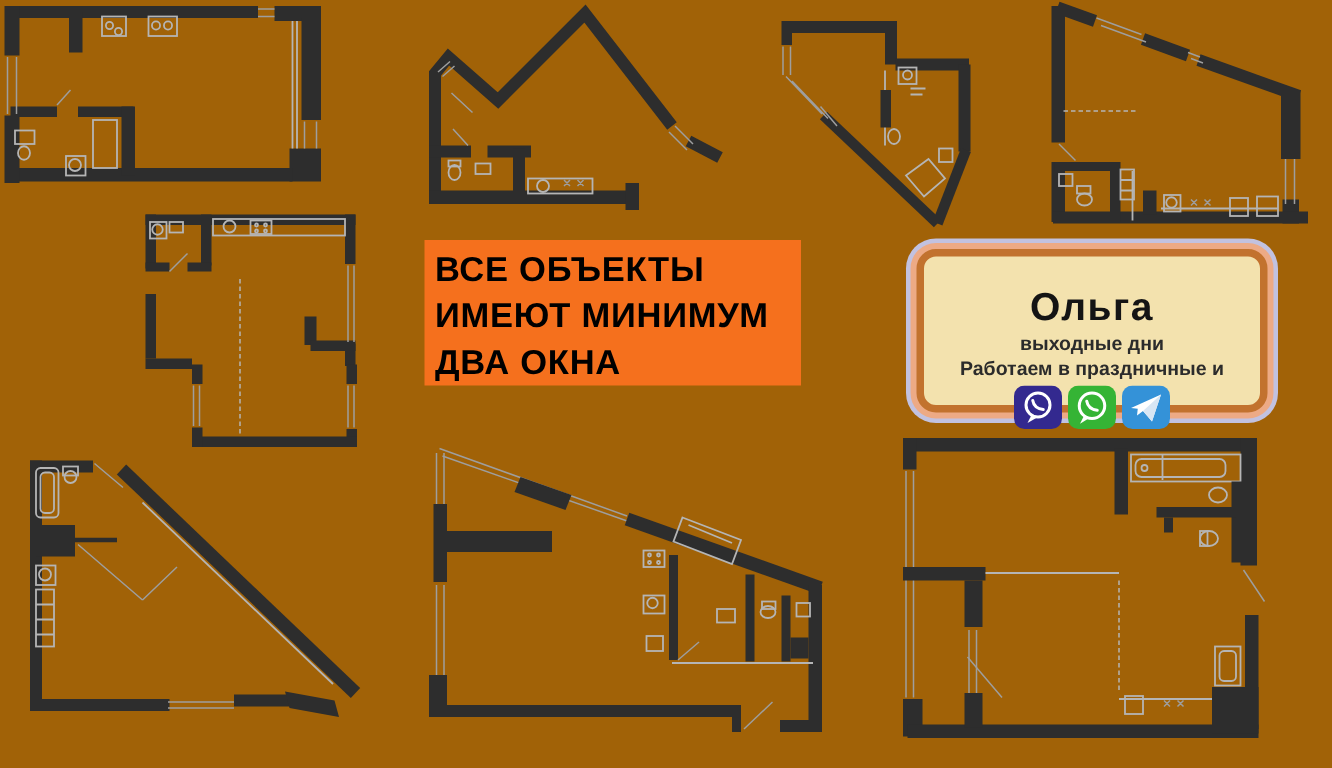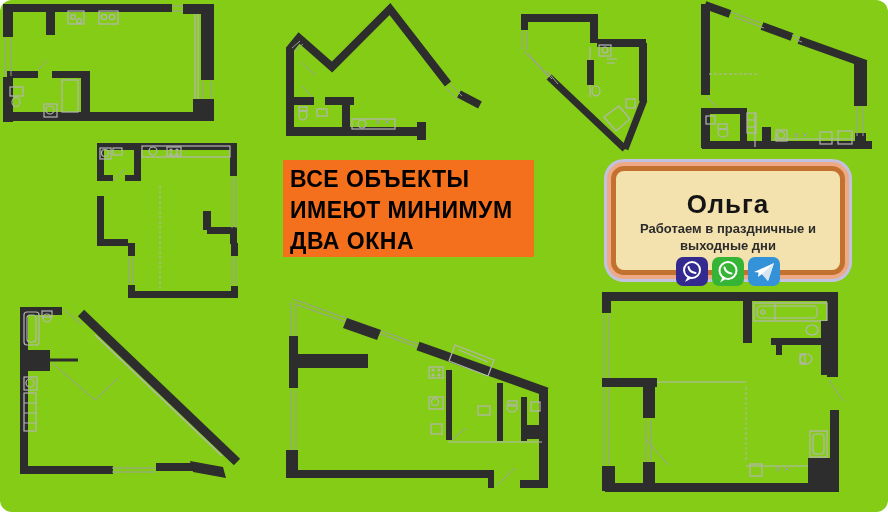--- a/index.html
+++ b/index.html
@@ -1,17 +1,17 @@
 <!DOCTYPE html>
 <html><head>
 <meta charset="utf-8">
 <style>
   html,body{margin:0;padding:0;background:#ffffff;}
-  .canvas{position:relative;width:888px;height:512px;background:#84cc16;overflow:hidden;
-          font-family:"Liberation Sans",sans-serif;border-radius:12px;}
+  .canvas{position:relative;width:888px;height:512px;background:#a16207;overflow:hidden;
+          font-family:"Liberation Sans",sans-serif;}
   svg.plans{position:absolute;left:0;top:0;}
   
   .wall{fill:#2d2d2d;}
   .wd{stroke:#2d2d2d;fill:none;}
   .fx{stroke:#b5b5b5;fill:none;stroke-width:1.2;}
   .md{stroke:#9e9e9e;fill:none;stroke-width:1;}
   .dash{stroke:#b5b5b5;fill:none;stroke-width:1;stroke-dasharray:3 2;}
   
   .banner{position:absolute;left:283px;top:160px;width:251px;height:97px;
           background:#f5701d;color:#000;box-sizing:border-box;padding:4px 0 0 7px;}
@@ -254,22 +254,22 @@
   </svg>
 
   <div class="banner">
     <div>ВСЕ ОБЪЕКТЫ</div>
     <div>ИМЕЮТ МИНИМУМ</div>
     <div>ДВА ОКНА</div>
   </div>
 
   <div class="card">
     <div class="card-name">Ольга</div>
+    <div class="card-sub">выходные дни</div>
     <div class="card-sub">Работаем в праздничные и</div>
-    <div class="card-sub">выходные дни</div>
     <div class="icons">
       <svg width="32" height="29" viewBox="0 0 32 29">
         <rect x="0" y="0" width="32" height="29" rx="7" fill="#33298f"></rect>
         <circle cx="16" cy="13" r="8" stroke="#ffffff" stroke-width="2" fill="none"></circle>
         <path d="M12,19 L9,25 L16,21" fill="#ffffff"></path>
         <path d="M12.5,10 c0.5,3 3,5.5 7,6" stroke="#ffffff" stroke-width="2" fill="none" stroke-linecap="round"></path>
       </svg>
       <svg width="32" height="29" viewBox="0 0 32 29">
         <rect x="0" y="0" width="32" height="29" rx="7" fill="#35b435"></rect>
         <circle cx="16" cy="13.5" r="8.5" stroke="#ffffff" stroke-width="2" fill="none"></circle>

